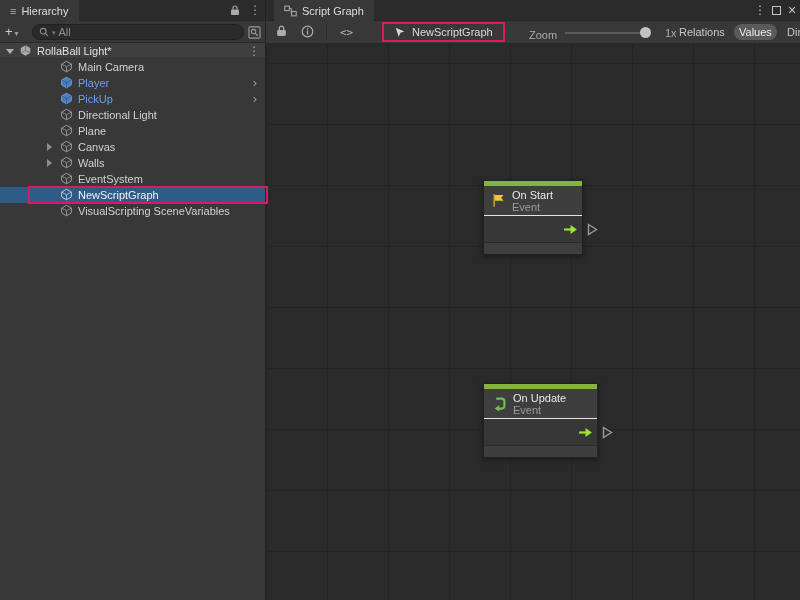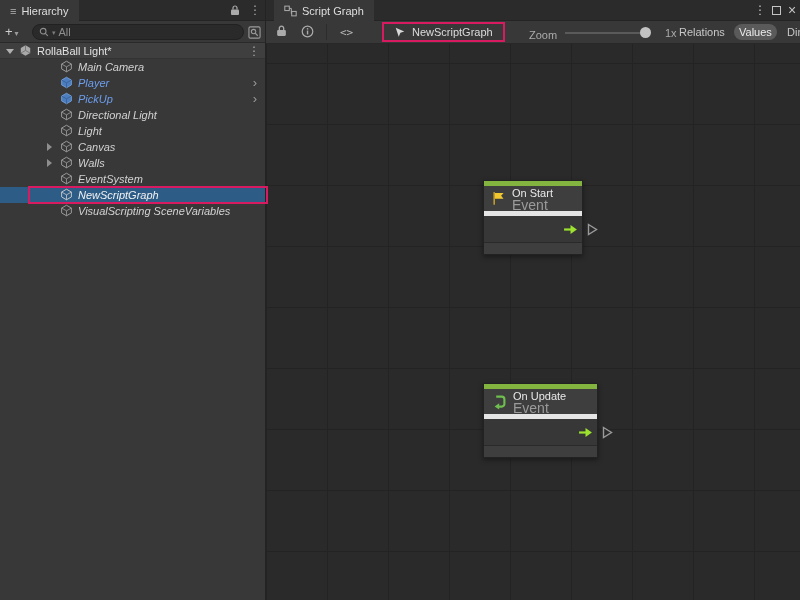--- a/index.html
+++ b/index.html
@@ -22,21 +22,21 @@
 
   .tree{position:absolute;left:0;top:43px;width:265px;}
   .scene-row{position:relative;height:16px;background:#3F3F3F;border-bottom:1px solid #333;display:flex;align-items:center;color:#E2E2E2;}
   .fold-open{position:absolute;left:6px;top:6px;width:0;height:0;border-left:4px solid transparent;border-right:4px solid transparent;border-top:5px solid #B0B0B0;}
   .unity-ic{position:absolute;left:19px;top:1px;}
   .scene-label{position:absolute;left:37px;top:2px;}
   .scene-kebab{position:absolute;right:5px;top:1px;color:#ABABAB;font-size:12px;}
 
   .row{position:relative;height:16px;display:flex;align-items:center;color:#D2D2D2;}
   .row .obj-ic{position:absolute;left:60px;top:1px;}
-  .row .lbl{position:absolute;left:78px;top:2px;white-space:nowrap;font-style:italic;}
+  .row .lbl{position:absolute;left:78px;top:2px;white-space:nowrap;}
   .row .fold-closed{position:absolute;left:47px;top:4px;width:0;height:0;border-top:4px solid transparent;border-bottom:4px solid transparent;border-left:5px solid #8E8E8E;}
   .row .chev{position:absolute;right:8px;top:0px;color:#9A9A9A;font-size:13px;}
   .row.blue .lbl{color:#6D9EED;}
   .row.selected{background:#2D5C87;color:#FFFFFF;}
   .row.selected .lbl{color:#F2F2F2;}
   .annotation-box{position:absolute;left:28px;right:-3px;top:-1px;bottom:-1px;border:2px solid #D81B60;pointer-events:none;z-index:5;}
 
   
   #graph-panel{position:absolute;left:265px;top:0;width:535px;height:600px;background:#383838;border-left:1px solid #232323;overflow:hidden;}
   #graph-panel .tab{left:8px;}
@@ -54,23 +54,23 @@
   .zoom-val{position:absolute;left:392px;top:6px;color:#ABABAB;margin-left:7px;}
   .tool-txt{position:absolute;top:3px;padding:2px 5px;color:#C8C8C8;white-space:nowrap;}
   .tool-txt.on{background:#5A5A5A;border-radius:8px;color:#ECECEC;}
 
   .graph-canvas{position:absolute;left:0;top:44px;width:535px;height:556px;overflow:hidden;background-color:#2A2A2A;
     background-image:linear-gradient(#232323 1px,transparent 1px),linear-gradient(90deg,#232323 1px,transparent 1px);
     background-size:61px 61px,61px 61px;background-position:0 19px,0 0;}
 
   .node{position:absolute;background:#3E3E3E;border:1px solid #222222;box-shadow:0 2px 5px rgba(0,0,0,.4);}
   .strip{height:5px;background:#84B440;}
-  .nhead{height:30px;display:flex;align-items:center;gap:6px;padding:0 7px;background:#3E3E3E;border-bottom:5px solid #e5e5e5;}
+  .nhead{height:30px;display:flex;align-items:center;gap:6px;padding:0 7px;background:#3E3E3E;border-bottom:1px solid #e5e5e5;}
   .ntitle{font-size:11px;color:#E8E8E8;line-height:13px;white-space:nowrap;}
-  .nsub{font-size:14px;color:#9B9B9B;line-height:10px;}
+  .nsub{font-size:11px;color:#9B9B9B;line-height:10px;}
   .nbody{position:relative;height:27px;background:#373737;border-bottom:1px solid #2A2A2A;}
   .flow-arrow{position:absolute;right:4px;top:8px;display:flex;}
   .nfoot{height:11px;background:#3E3E3E;}
   .port{position:absolute;right:-16px;top:42px;display:flex;}
 </style>
 </head>
 <body>
 
 <div id="hierarchy-panel">
 
@@ -158,21 +158,21 @@
             <path d="M2 5 L8 8.4 L14 5 M8 8.4 V14.5" fill="none" stroke="#9C9C9C" stroke-width="1"></path>
           </svg></span>
       <span class="lbl">Directional Light</span>
     </div>
 
     <div class="row">
       <span class="obj-ic"><svg width="13" height="13" viewBox="0 0 16 16">
             <path d="M8 1.5 L14 5 V11 L8 14.5 L2 11 V5 Z" fill="none" stroke="#9C9C9C" stroke-width="1.2"></path>
             <path d="M2 5 L8 8.4 L14 5 M8 8.4 V14.5" fill="none" stroke="#9C9C9C" stroke-width="1"></path>
           </svg></span>
-      <span class="lbl">Light</span>
+      <span class="lbl">Plane</span>
     </div>
 
     <div class="row">
       <span class="fold-closed"></span>
       <span class="obj-ic"><svg width="13" height="13" viewBox="0 0 16 16">
             <path d="M8 1.5 L14 5 V11 L8 14.5 L2 11 V5 Z" fill="none" stroke="#9C9C9C" stroke-width="1.2"></path>
             <path d="M2 5 L8 8.4 L14 5 M8 8.4 V14.5" fill="none" stroke="#9C9C9C" stroke-width="1"></path>
           </svg></span>
       <span class="lbl">Canvas</span>
     </div>

